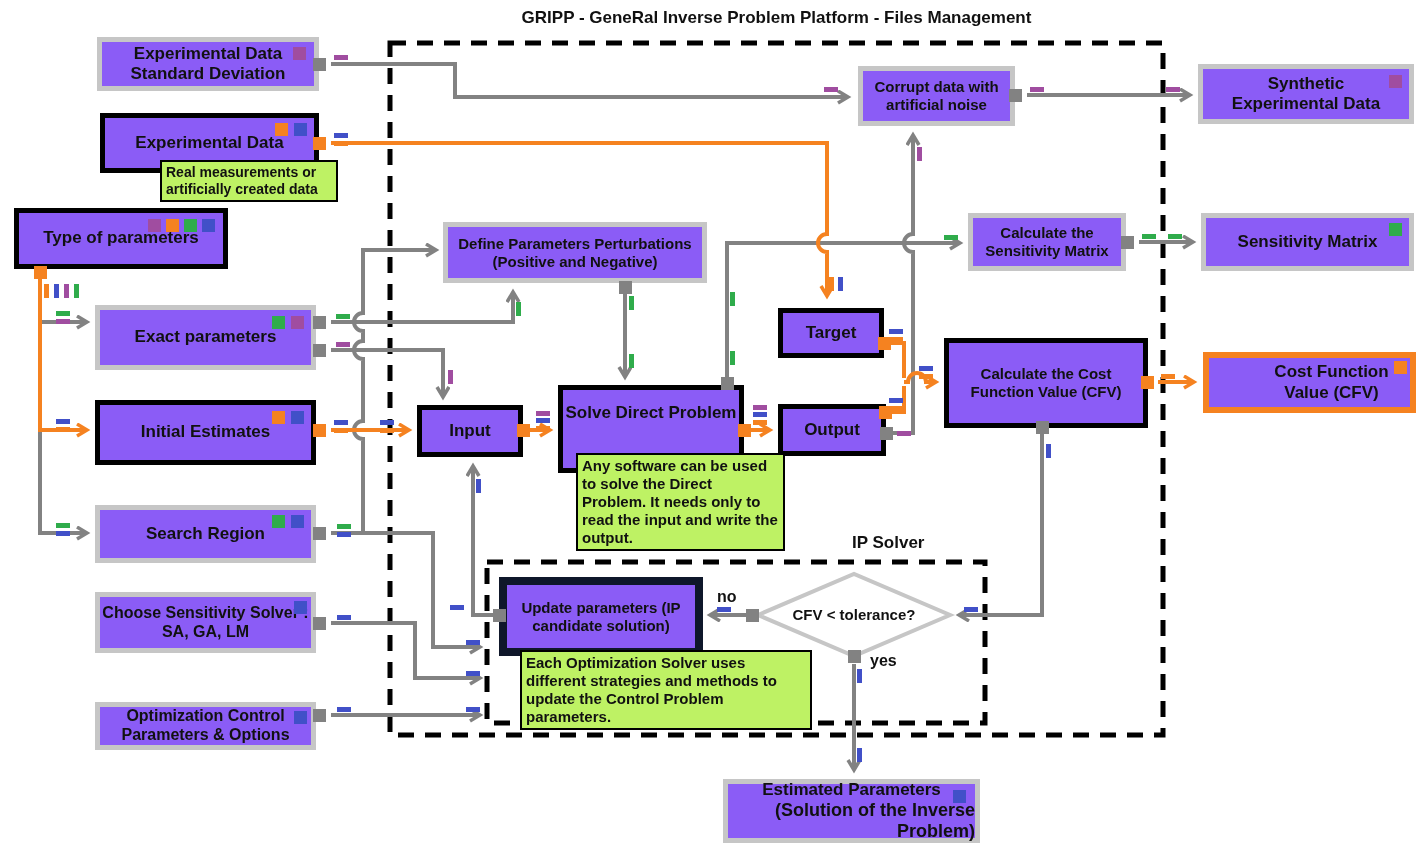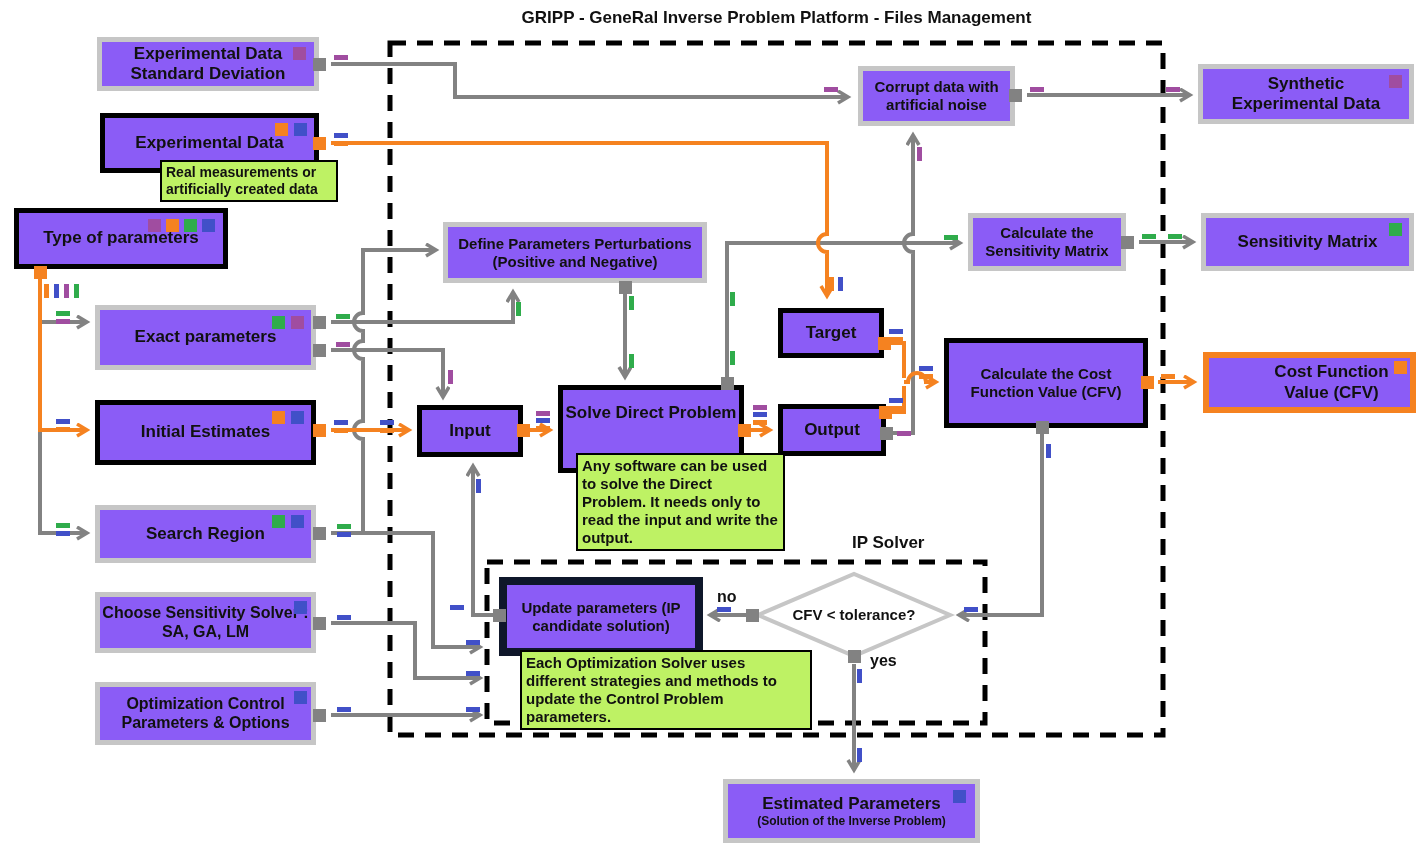--- a/index.html
+++ b/index.html
@@ -22,21 +22,21 @@
   }
   .sq{position:absolute;width:13px;height:13px;}
   .sq-purple{background:#a04da0;}
   .sq-orange{background:#f58220;}
   .sq-green{background:#2fac4b;}
   .sq-blue{background:#4150c8;}
   .lbl{position:absolute;z-index:5;font-weight:bold;}
   #title{position:absolute;left:390px;top:8px;width:773px;text-align:center;font-size:17px;font-weight:bold;z-index:5;}
   .big{font-size:17px;}
   .pad-top{align-items:flex-start;padding-top:13px;}
-  .sub{display:block;font-size:12px;text-align:right;}
+  .sub{display:block;font-size:18px;text-align:right;}
 </style>
 </head>
 <body>
 
 <div id="canvas">
 
   <div id="title">GRIPP -  GeneRal Inverse Problem Platform - Files Management</div>
 
   <svg id="wires" width="1428" height="856" viewBox="0 0 1428 856">
     <defs>
@@ -214,21 +214,21 @@
     <span>Search Region</span>
     <span class="sq sq-green" style="right:26px;top:5px;"></span>
     <span class="sq sq-blue" style="right:7px;top:5px;"></span>
   </div>
 
   <div class="box gray-b" style="left:95px;top:592px;width:221px;height:61px;font-size:16px;">
     <span>Choose Sensitivity Solver : SA, GA, LM</span>
     <span class="sq sq-blue" style="right:4px;top:4px;"></span>
   </div>
 
-  <div class="box gray-b" style="left:95px;top:682px;width:221px;height:63px;font-size:16px;">
+  <div class="box gray-b" style="left:95px;top:702px;width:221px;height:48px;font-size:16px;">
     <span>Optimization Control Parameters &amp; Options</span>
     <span class="sq sq-blue" style="right:4px;top:4px;"></span>
   </div>
 
   <div class="box gray-b" style="left:443px;top:222px;width:264px;height:61px;">
     <span>Define Parameters Perturbations (Positive and Negative)</span>
   </div>
 
   <div class="box gray-b" style="left:858px;top:66px;width:157px;height:60px;">
     <span>Corrupt data with artificial noise</span>

